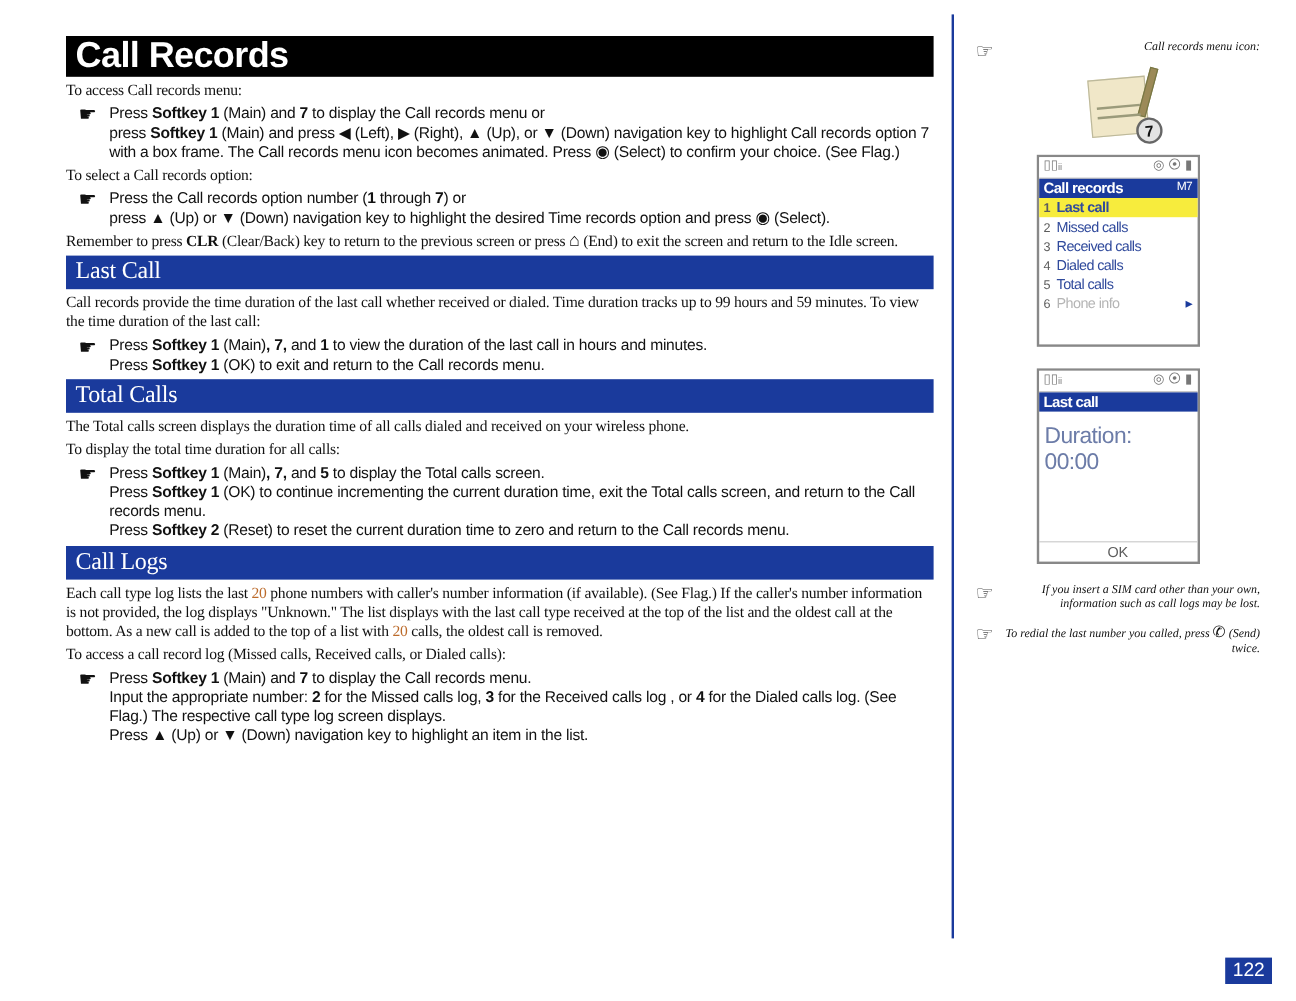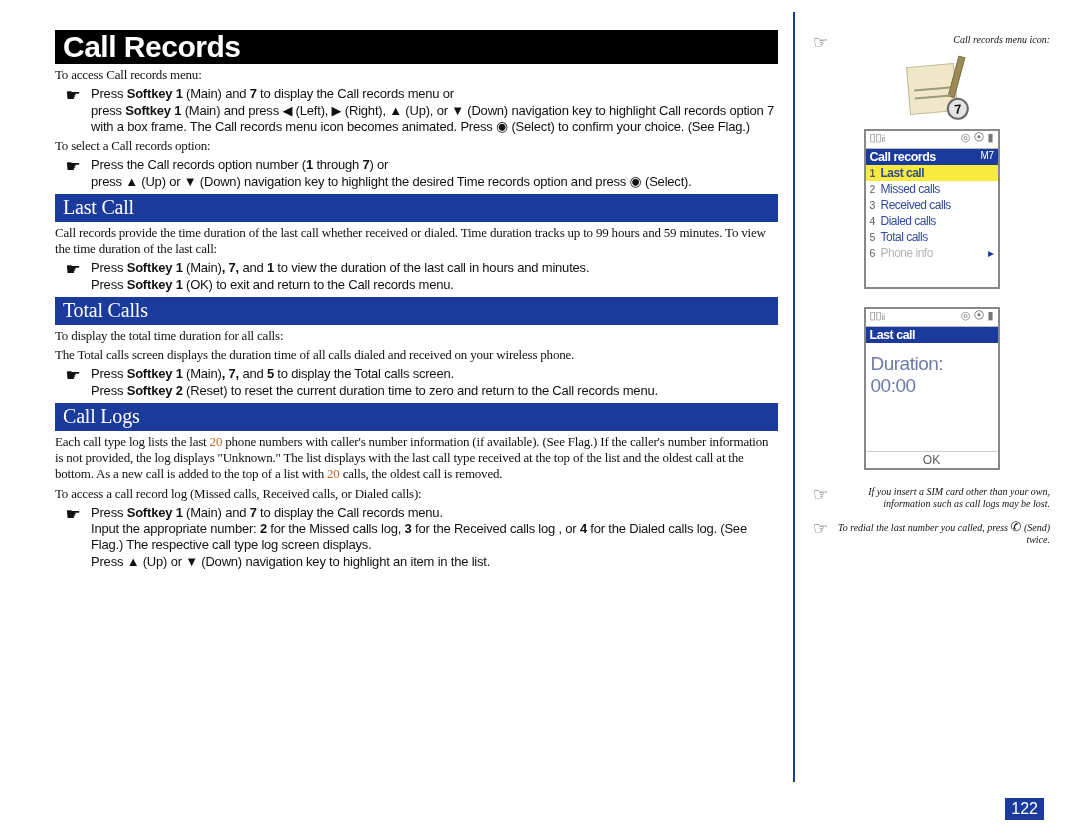--- a/index.html
+++ b/index.html
@@ -42,21 +42,21 @@
   .ps-title { background:#1a3a9c; color:#fff; font-size:12.5px; font-weight:bold; padding:1px 4px; display:flex; justify-content:space-between; letter-spacing:-0.5px; }
   .ps-title .r { font-size:10px; font-weight:normal; }
   .ps-item { padding:1px 4px; color:#304a9c; font-size:12px; letter-spacing:-0.5px; }
   .ps-item.sel { background:#f7ec3d; font-weight:700; }
   .ps-item .n { display:inline-block; width:11px; color:#5c5c5c; font-size:10.5px; }
   .ps-item .arr { float:right; color:#1a3a9c; }
   .ps-body { height:88px; padding:10px 5px; color:#6c7ca8; font-size:19px; letter-spacing:-0.5px; }
   .ps-soft { display:flex; justify-content:center; padding:1px 5px; color:#5c5c5c; border-top:1px solid #ccc; font-size:12px; }
   .ps-bottom-space { height:26px; }
 
-  .pagenum { position:absolute; bottom:14px; right:36px; background:#1a3a9c; color:#fff; font-family:Arial Black, Arial; font-size:16px; padding:2px 6px; }
+  .pagenum { position:absolute; bottom:14px; right:20px; background:#1a3a9c; color:#fff; font-family:Arial Black, Arial; font-size:16px; padding:2px 6px; }
 </style>
 </head>
 <body>
 
 <div class="page">
   <div class="columns">
 
     <div class="main">
       <h1>Call Records</h1>
 
@@ -81,43 +81,49 @@
         <div class="body">
           <div>
             <span>Press the Call records option number (</span><span class="bold">1</span><span> through </span><span class="bold">7</span><span>) or</span>
           </div>
           <div>
             <span>press </span><span class="icon tri-u"></span><span> (Up) or </span><span class="icon tri-d"></span><span> (Down) navigation key to highlight the desired Time records option and press </span><span class="icon dot"></span><span> (Select).</span>
           </div>
         </div>
       </div>
 
+      <p>
+        <span>Remember to press </span><span class="bold">CLR</span><span> (Clear/Back) key to return to the previous screen or press </span><span class="icon end"></span><span> (End) to exit the screen and return to the Idle screen.</span>
+      </p>
 
       <div class="sectionbar">Last Call</div>
       <p>Call records provide the time duration of the last call whether received or dialed. Time duration tracks up to 99 hours and 59 minutes. To view the time duration of the last call:</p>
       <div class="bul">
         <div class="point">☛</div>
         <div class="body">
           <div>
             <span>Press </span><span class="bold">Softkey 1</span><span> (Main)</span><span class="bold">, 7,</span><span> and </span><span class="bold">1</span><span> to view the duration of the last call in hours and minutes.</span>
           </div>
           <div>
             <span>Press </span><span class="bold">Softkey 1</span><span> (OK) to exit and return to the Call records menu.</span>
           </div>
         </div>
       </div>
 
       <div class="sectionbar">Total Calls</div>
+      <p>The Total calls screen displays the duration time of all calls dialed and received on your wireless phone.</p>
       <p>To display the total time duration for all calls:</p>
-      <p>The Total calls screen displays the duration time of all calls dialed and received on your wireless phone.</p>
       <div class="bul">
         <div class="point">☛</div>
         <div class="body">
           <div>
             <span>Press </span><span class="bold">Softkey 1</span><span> (Main)</span><span class="bold">, 7,</span><span> and </span><span class="bold">5</span><span> to display the Total calls screen.</span>
+          </div>
+          <div>
+            <span>Press </span><span class="bold">Softkey 1</span><span> (OK) to continue incrementing the current duration time, exit the Total calls screen, and return to the Call records menu.</span>
           </div>
           <div>
             <span>Press </span><span class="bold">Softkey 2</span><span> (Reset) to reset the current duration time to zero and return to the Call records menu.</span>
           </div>
         </div>
       </div>
 
       <div class="sectionbar">Call Logs</div>
       <p>
         <span>Each call type log lists the last </span><span class="orange">20</span><span> phone numbers with caller's number information (if available). (See Flag.) If the caller's number information is not provided, the log displays "Unknown." The list displays with the last call type received at the top of the list and the oldest call at the bottom. As a new call is added to the top of a list with </span><span class="orange">20</span><span> calls, the oldest call is removed.</span>

